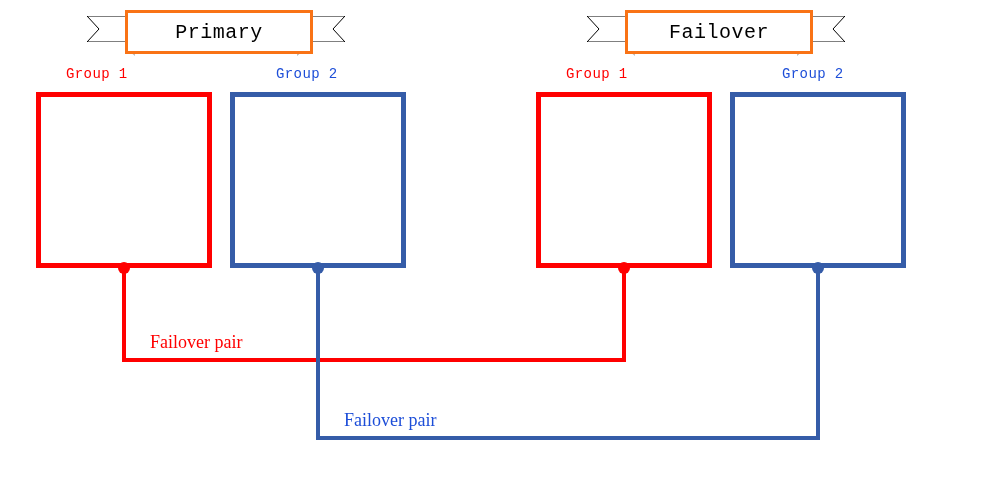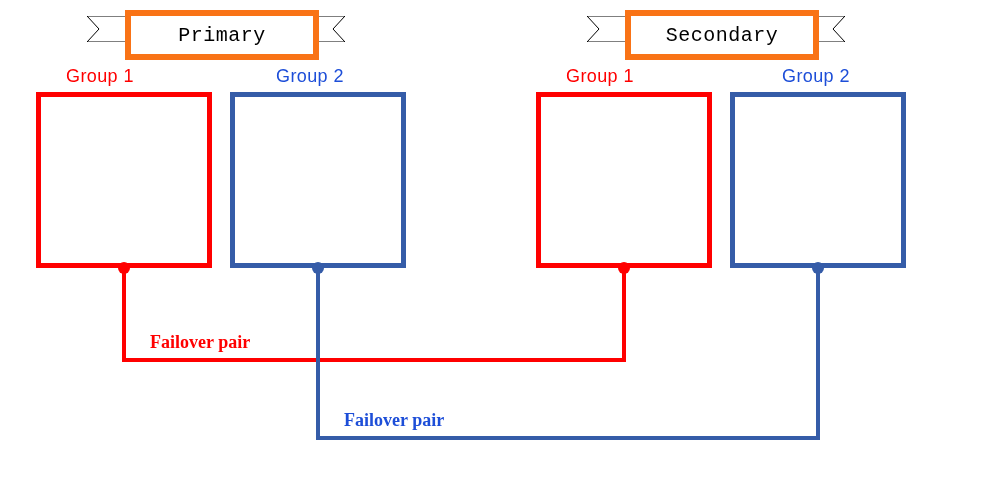--- a/index.html
+++ b/index.html
@@ -25,21 +25,21 @@
     height: 50px;
     position: absolute;
   }
   .ribbon .center {
     position: absolute;
     left: 38px;
     top: 6px;
     width: 182px;
     height: 38px;
     background: #ffffff;
-    border: 6px solid #f97316;
+    border: 3px solid #f97316;
     display: flex;
     align-items: center;
     justify-content: center;
     font-family: "Courier New", monospace;
     font-size: 20px;
     letter-spacing: 0.5px;
     z-index: 3;
   }
   .ribbon .tail {
     position: absolute;
@@ -63,22 +63,22 @@
     height: 176px;
     border: 5px solid;
     box-sizing: border-box;
     background: #ffffff;
   }
   .gbox.red  { border-color: #ff0000; }
   .gbox.blue { border-color: #355ca8; }
 
   .glabel {
     position: absolute;
-    font-family: Liberation Sans, sans-serif;
-    font-size: 18px;
+    font-family: Liberation Mono, monospace;
+    font-size: 14px;
     letter-spacing: 0.4px;
     white-space: nowrap;
   }
   .red-text  { color: #ff0000; }
   .blue-text { color: #1d4ed8; }
 
   .dot {
     position: absolute;
     width: 12px;
     height: 12px;
@@ -90,21 +90,20 @@
   
   .seg { position: absolute; }
   .seg.red  { background: #ff0000; }
   .seg.blue { background: #355ca8; }
 
   .pair-label {
     position: absolute;
     font-family: "Comic Sans MS", cursive;
     font-size: 18px;
     white-space: nowrap;
-    font-weight: bold;
   }
 </style>
 </head>
 <body>
 
 <div class="stage">
 
   <div class="ribbon abs" style="left:87px; top:4px;">
     <svg class="tail" style="left:0;" viewBox="0 0 50 26">
       <polygon points="0,0 50,0 50,26 0,26 12,13" fill="#fff" stroke="#000" stroke-width="1"></polygon>
@@ -127,21 +126,21 @@
     </svg>
     <svg class="tail" style="right:0;" viewBox="0 0 50 26">
       <polygon points="0,0 50,0 38,13 50,26 0,26" fill="#fff" stroke="#000" stroke-width="1"></polygon>
     </svg>
     <svg class="fold" style="left:38px;" viewBox="0 0 10 8">
         <polygon points="0,0 10,0 10,8" fill="#bcbcbc"></polygon>
       </svg>
     <svg class="fold" style="right:38px;" viewBox="0 0 10 8">
         <polygon points="0,0 10,0 0,8" fill="#bcbcbc"></polygon>
       </svg>
-    <div class="center">Secondary</div>
+    <div class="center">Failover</div>
   </div>
 
   <div class="glabel red-text" style="left:66px; top:66px;">Group 1</div>
   <div class="gbox red" style="left:36px;  top:92px;"></div>
 
   <div class="glabel blue-text" style="left:276px; top:66px;">Group 2</div>
   <div class="gbox blue" style="left:230px; top:92px;"></div>
 
   <div class="glabel red-text" style="left:566px; top:66px;">Group 1</div>
   <div class="gbox red" style="left:536px; top:92px;"></div>

